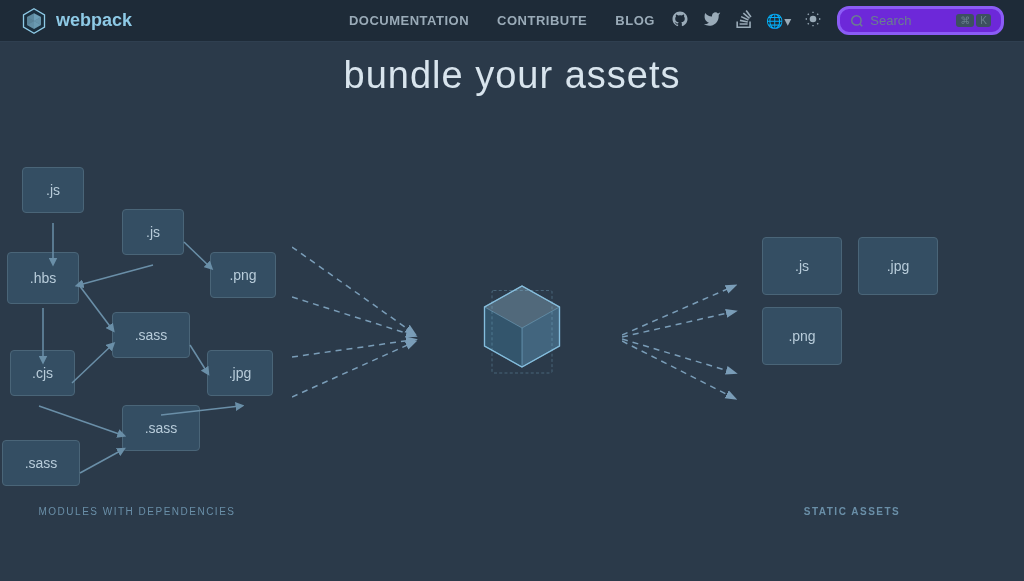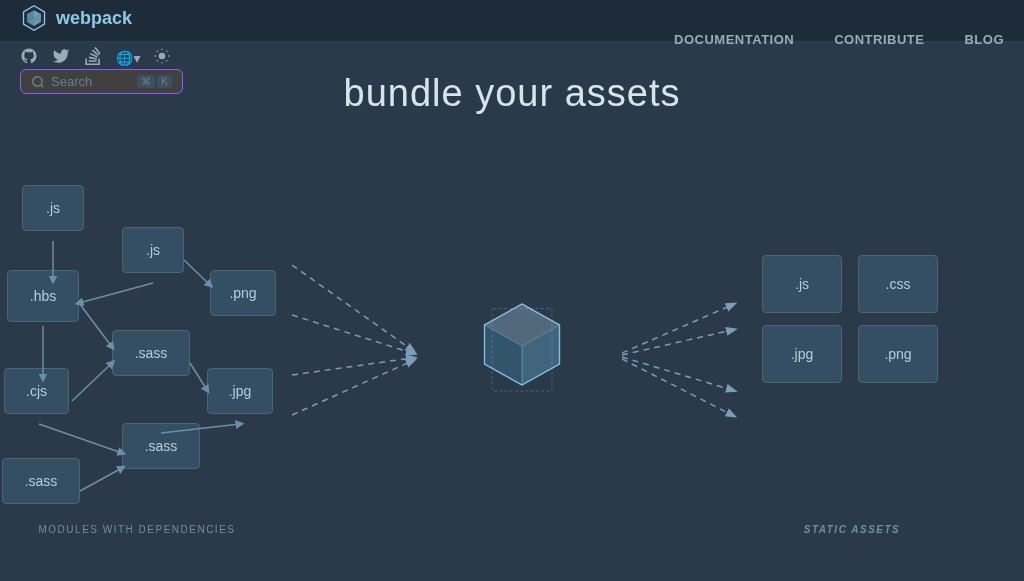--- a/index.html
+++ b/index.html
@@ -8,46 +8,45 @@
       font-family: -apple-system, BlinkMacSystemFont, 'Segoe UI', sans-serif;
       color: #cdd6e0;
       width: 1024px;
       height: 581px;
       overflow: hidden;
     }
 
     
     .navbar {
       display: flex;
-      align-items: flex-start;
+      align-items: center;
       height: 42px;
-      padding: 4px 20px;
+      padding: 12px 20px;
       background: #1e2b38;
       border-bottom: 1px solid #2f3f50;
-      flex-direction: column;
     }
     .logo {
       display: flex;
       align-items: center;
       gap: 8px;
       color: #8ecae6;
       font-weight: 700;
       font-size: 18px;
       text-decoration: none;
     }
     .logo-icon {
       width: 28px;
       height: 28px;
     }
     .nav-links {
       display: flex;
       align-items: center;
-      gap: 40px;
+      gap: 28px;
       margin-left: auto;
-      margin-right: 0;
+      margin-right: 16px;
     }
     .nav-link {
       color: #9aabb8;
       text-decoration: none;
       font-size: 13px;
       font-weight: 600;
       letter-spacing: 0.5px;
       text-transform: uppercase;
     }
     .nav-icons {
@@ -57,23 +56,23 @@
       margin-right: 16px;
     }
     .nav-icon {
       color: #9aabb8;
       font-size: 16px;
       cursor: pointer;
     }
     .search-box {
       display: flex;
       align-items: center;
-      background: #404040;
-      border: 1px solid #8b5cf6;
-      border-radius: 6px;
+      background: #6d28d9;
+      border: 3px solid #8b5cf6;
+      border-radius: 12px;
       padding: 4px 10px;
       gap: 6px;
       min-width: 160px;
     }
     .search-box input {
       background: transparent;
       border: none;
       outline: none;
       color: #9aabb8;
       font-size: 13px;
@@ -94,21 +93,21 @@
       font-size: 10px;
     }
 
     
     .main {
       display: flex;
       flex-direction: column;
       align-items: center;
       position: relative;
       height: calc(581px - 42px);
-      padding-top: 30px;
+      padding-top: 12px;
     }
 
     .headline {
       font-size: 38px;
       font-weight: 300;
       color: #d8e4ed;
       letter-spacing: 1px;
       margin-bottom: 50px;
     }
 
@@ -302,21 +301,21 @@
 
 <main class="main">
   <h1 class="headline">bundle your  assets</h1>
 
   <div class="diagram" style="position:relative; width:900px; height:360px;">
 
     <div class="modules-section" style="position:relative;">
 
       <div class="file-box" style="left:40px;top:10px;width:62px;height:46px;">.js</div>
       <div class="file-box" style="left:25px;top:95px;width:72px;height:52px;">.hbs</div>
-      <div class="file-box" style="left:22px;top:193px;width:65px;height:46px;">.cjs</div>
+      <div class="file-box" style="left:28px;top:193px;width:65px;height:46px;">.cjs</div>
       <div class="file-box" style="left:20px;top:283px;width:78px;height:46px;">.sass</div>
       <div class="file-box" style="left:140px;top:52px;width:62px;height:46px;">.js</div>
       <div class="file-box" style="left:130px;top:155px;width:78px;height:46px;">.sass</div>
       <div class="file-box" style="left:228px;top:95px;width:66px;height:46px;">.png</div>
       <div class="file-box" style="left:225px;top:193px;width:66px;height:46px;">.jpg</div>
       <div class="file-box" style="left:140px;top:248px;width:78px;height:46px;">.sass</div>
 
       <svg class="arrows-svg" viewBox="0 0 310 340">
         <defs>
           <marker id="arrowhead" markerWidth="6" markerHeight="6" refX="3" refY="3" orient="auto">
@@ -390,20 +389,19 @@
       </defs>
       <line x1="0" y1="178" x2="110" y2="130" stroke="#7a9db8" stroke-width="1.5" stroke-dasharray="6,5" marker-end="url(#arrow3)"></line>
       <line x1="0" y1="180" x2="110" y2="155" stroke="#7a9db8" stroke-width="1.5" stroke-dasharray="6,5" marker-end="url(#arrow3)"></line>
       <line x1="0" y1="182" x2="110" y2="215" stroke="#7a9db8" stroke-width="1.5" stroke-dasharray="6,5" marker-end="url(#arrow3)"></line>
       <line x1="0" y1="184" x2="110" y2="240" stroke="#7a9db8" stroke-width="1.5" stroke-dasharray="6,5" marker-end="url(#arrow3)"></line>
     </svg>
 
     <div class="output-section" style="position:relative;">
       <div class="output-grid">
         <div class="output-box">.js</div>
-        <div class="output-box">.css</div>
         <div class="output-box">.jpg</div>
         <div class="output-box">.png</div>
       </div>
-      <span class="output-label" style="bottom:0; position:absolute; left:50%; transform:translateX(-50%);font-style:italic;">STATIC ASSETS</span>
+      <span class="output-label" style="bottom:0; position:absolute; left:50%; transform:translateX(-50%);">STATIC ASSETS</span>
     </div>
   </div>
 </main>
 
 </body></html>

